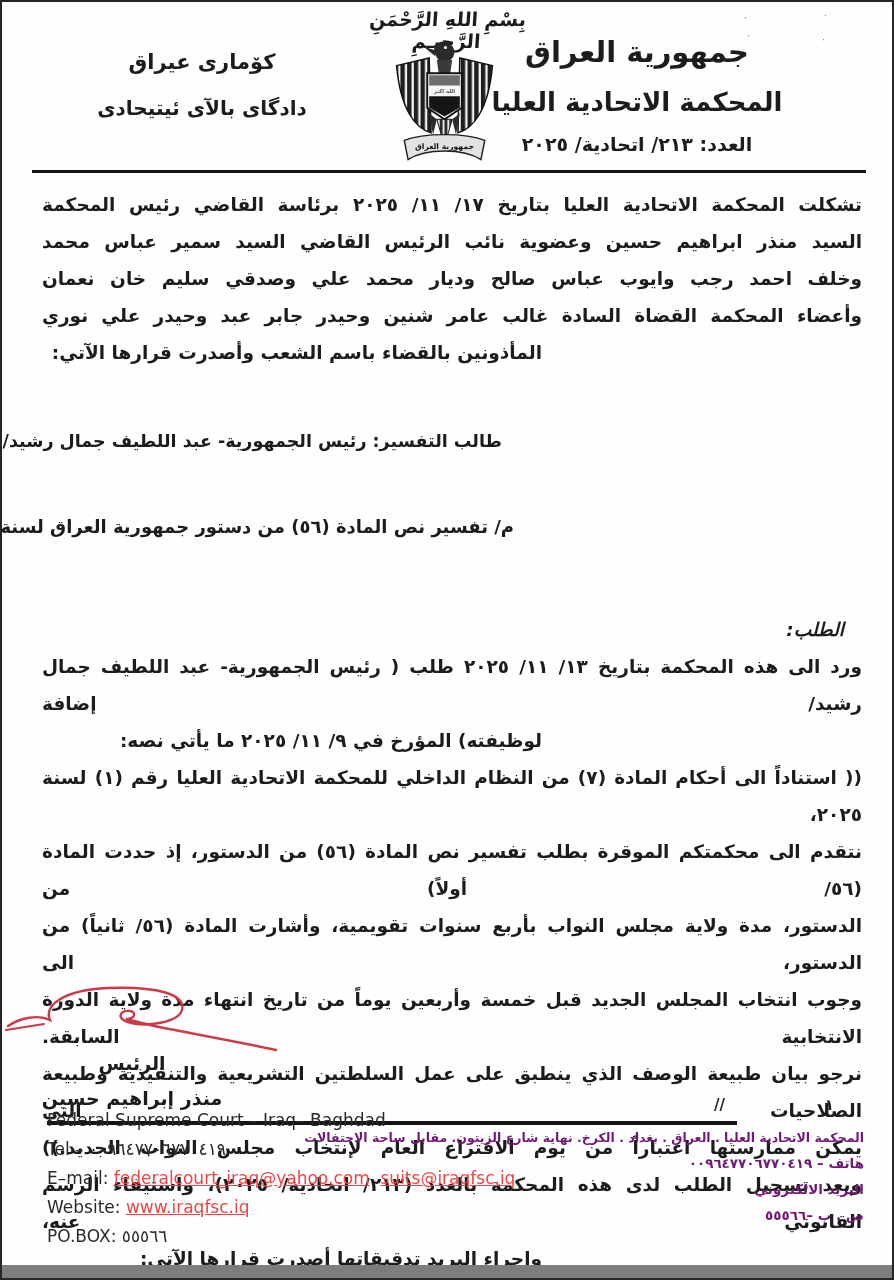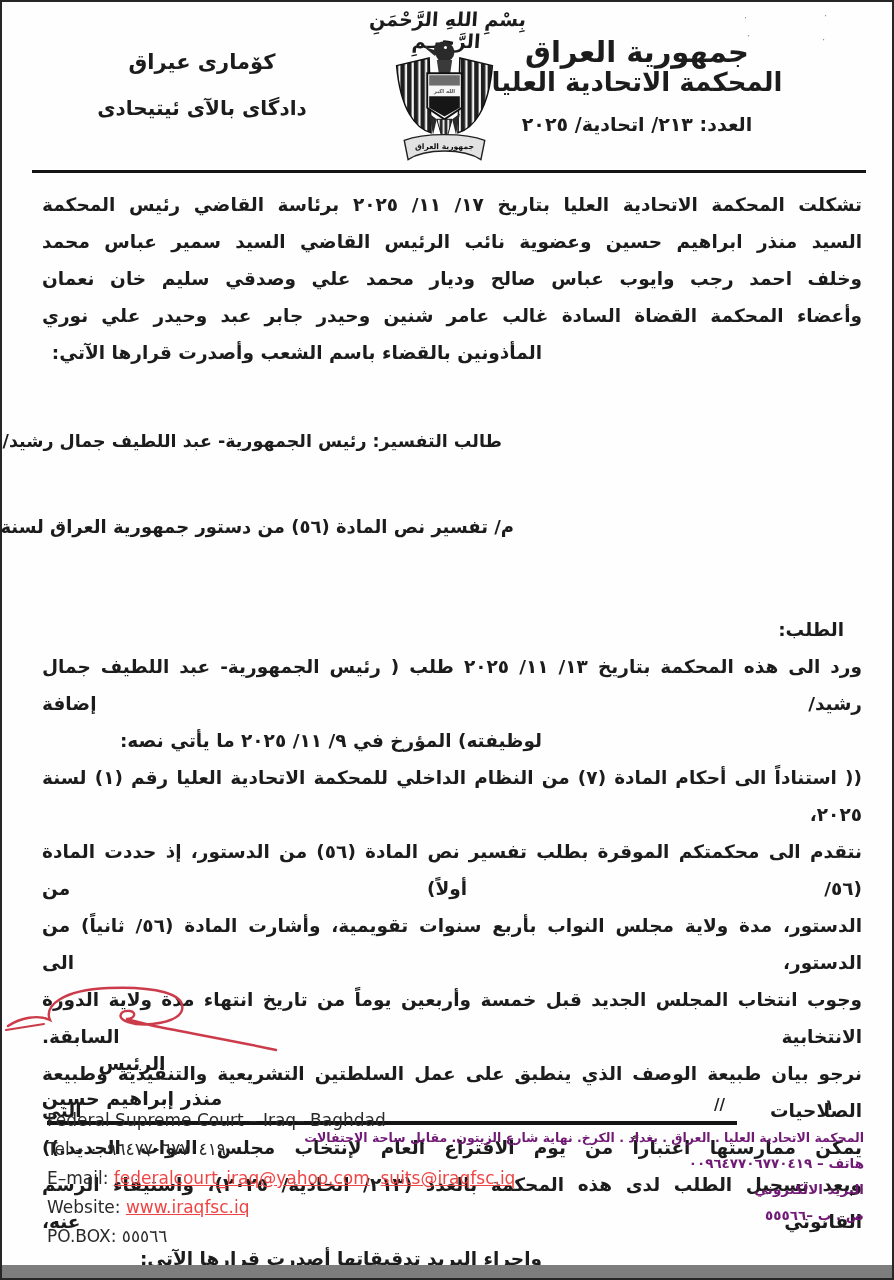--- a/index.html
+++ b/index.html
@@ -9,39 +9,39 @@
     font-family:"DejaVu Sans","Liberation Sans",sans-serif; color:#1c1c1c;
     overflow:hidden;
   }
   
   .bismillah{
     position:absolute; top:6px; left:330px; width:230px; text-align:center;
     font-size:19px; font-weight:bold; direction:rtl; transform:skewX(-4deg);
   }
   .hdr-right{ position:absolute; top:36px; right:100px; width:310px; text-align:center; direction:rtl;}
   .hdr-right .t1{ font-size:29px; font-weight:900; line-height:1.0;}
-  .hdr-right .t2{ font-size:26px; font-weight:900; margin-top:0;}
+  .hdr-right .t2{ font-size:26px; font-weight:900; margin-top:20px;}
   .hdr-right .t3{ font-size:19px; font-weight:bold; margin-top:16px; white-space:nowrap;}
   .hdr-left{ position:absolute; top:48px; left:70px; width:260px; text-align:center; direction:rtl;}
   .hdr-left .t1{ font-size:21px; font-weight:bold;}
   .hdr-left .t2{ font-size:20px; font-weight:bold; margin-top:22px;}
   .emblem{ position:absolute; top:34px; left:385px; width:115px; height:134px;}
   .hdr-rule{ position:absolute; top:168px; left:30px; right:26px; height:3px; background:#141414;}
   .speck{ position:absolute; color:#8a8a8a; font-size:10px;}
   
   .body-lines{
     position:absolute; top:184px; left:40px; right:30px; direction:rtl;
     font-size:18.5px; font-weight:bold; line-height:37px;
   }
   .line{ min-height:37px;}
   .l-justify{ text-align:justify; text-align-last:justify;}
   .l-indent{ padding-left:0; padding-right:320px; white-space:nowrap;}
   .l-taleb{ text-align:right; padding-right:360px; white-space:nowrap; font-size:17.5px;}
   .l-subject{ text-align:right; padding-right:348px; white-space:nowrap; font-size:18px;}
-  .l-heading{ text-align:right; padding-right:18px;}
+  .l-heading{ text-align:right; padding-right:18px;font-style:italic;}
   
   .sig-svg{ position:absolute; top:982px; left:2px; width:300px; height:70px;}
   .sig-title{ position:absolute; top:1050px; left:60px; width:140px; text-align:center;
               font-size:19px; font-weight:bold; direction:rtl;}
   .sig-name{ position:absolute; top:1085px; left:30px; width:200px; text-align:center;
              font-size:19px; font-weight:bold; direction:rtl; white-space:nowrap;}
   .page-marker{ position:absolute; top:1094px; right:58px; width:120px; display:flex;
                 justify-content:space-between; direction:ltr;
                 font-size:15px; font-weight:bold; color:#222;}
   

